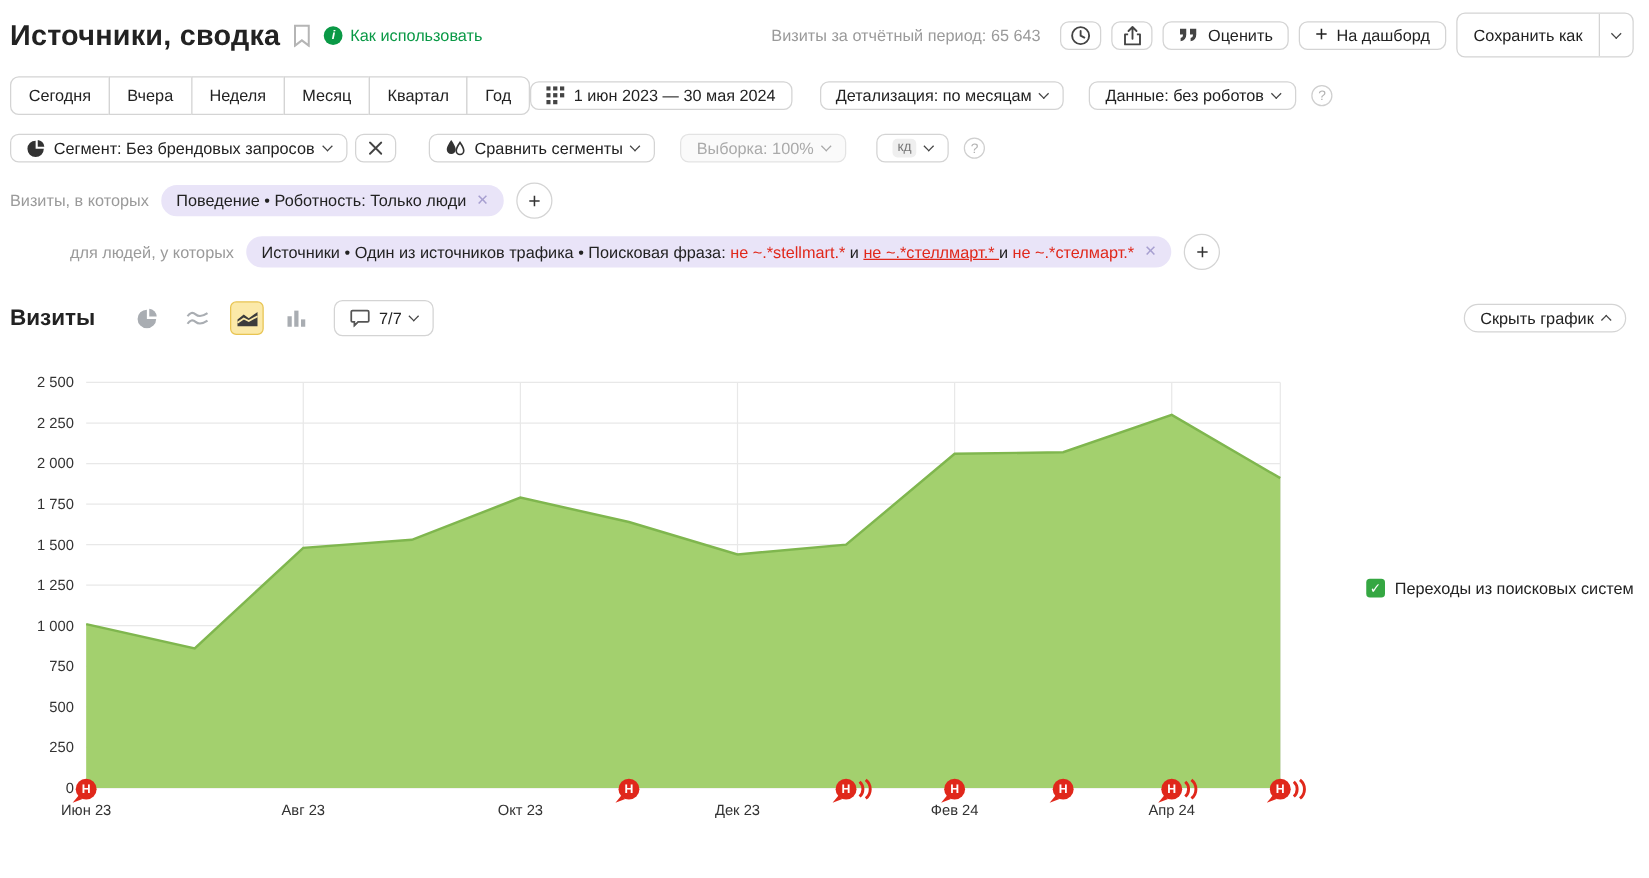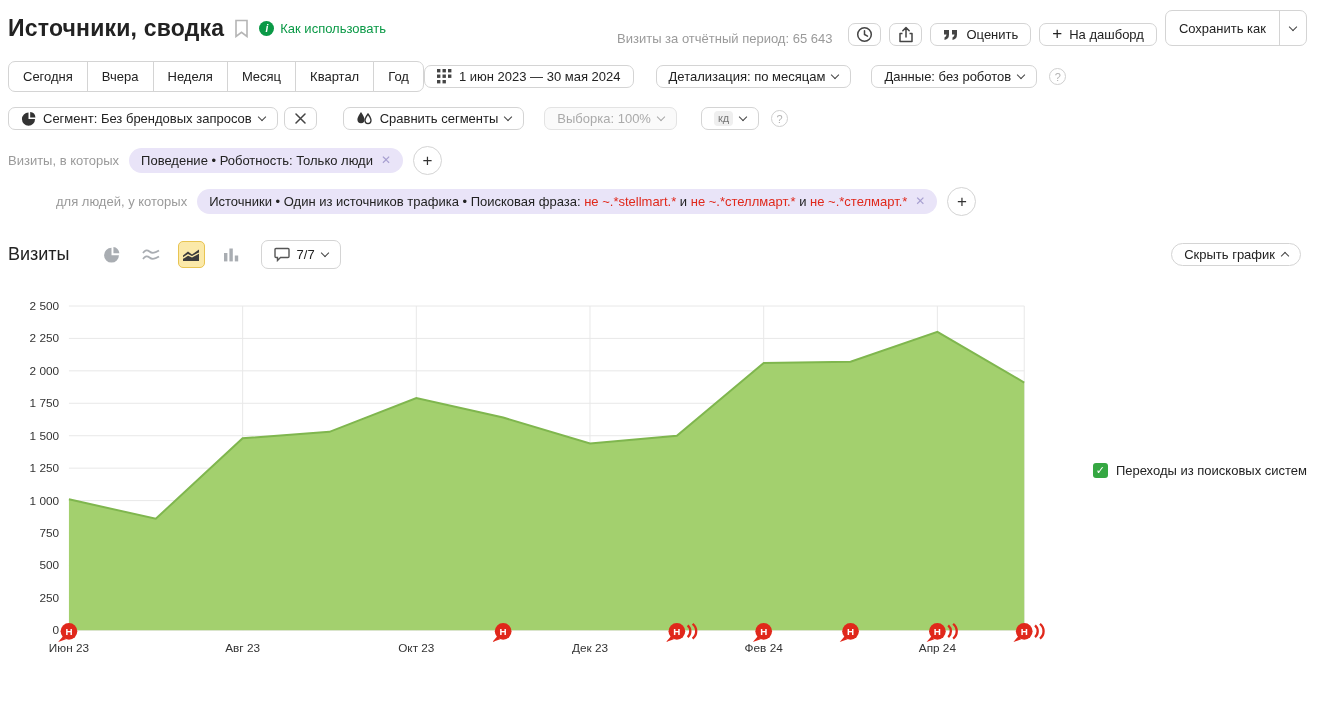--- a/index.html
+++ b/index.html
@@ -7,21 +7,21 @@
   body{font-family:"Liberation Sans",sans-serif;color:#222;font-size:13px}
   .page{padding:10px 12px 0 8px}
 
   
   .topbar{display:flex;align-items:center;justify-content:space-between}
   .topbar-left{display:flex;align-items:center;gap:10px}
   h1{font-size:23px;font-weight:700;letter-spacing:.2px}
   .bookmark-btn{background:none;border:none;cursor:pointer;display:flex;align-items:center;padding:0}
   .help-link{display:flex;align-items:center;gap:6px;color:#0a9946;font-size:13px;cursor:pointer;text-decoration:none}
   .info-badge{width:15px;height:15px;border-radius:50%;background:#0a9946;color:#fff;font-size:10px;font-weight:700;font-style:italic;display:flex;align-items:center;justify-content:center}
-  .topbar-right{display:flex;align-items:flex-end;gap:8px}
+  .topbar-right{display:flex;align-items:center;gap:8px}
   .visits-summary{color:#9a9a9a;font-size:13px;margin-right:8px;white-space:nowrap}
 
   .btn{display:inline-flex;align-items:center;gap:7px;height:23px;padding:0 12px;border:1px solid #d4d4d4;border-radius:7px;background:#fff;font-size:13px;font-family:inherit;cursor:pointer;white-space:nowrap;color:#222}
   .btn.disabled{color:#aaa;background:#fafafa;border-color:#e3e3e3;cursor:default}
   .iconbtn{width:33px;padding:0;justify-content:center}
   .split{display:inline-flex;height:36px;border:1px solid #d4d4d4;border-radius:7px;overflow:hidden;background:#fff}
   .split .main{display:flex;align-items:center;padding:0 13px;cursor:pointer}
   .split .arrow{display:flex;align-items:center;justify-content:center;width:27px;border-left:1px solid #d4d4d4;cursor:pointer}
 
   .chev{display:inline-block;width:6px;height:6px;border-right:1.5px solid #444;border-bottom:1.5px solid #444;transform:rotate(45deg);margin-top:-3px;flex:0 0 auto}
@@ -41,21 +41,21 @@
 
   
   .filter-row{display:flex;align-items:center;margin-top:16px}
   .filter-label{color:#9a9a9a;font-size:13px;margin-right:10px;white-space:nowrap}
   .pill{display:inline-flex;align-items:center;background:#e9e4f8;border-radius:16px;padding:4px 12px;font-size:13px;line-height:17px;color:#222}
   .pill .x{color:#a79fd0;font-size:12px;margin-left:8px;cursor:pointer}
   .plus-circle{width:29px;height:29px;border-radius:50%;border:1px solid #d4d4d4;background:#fff;font-size:17px;color:#333;display:flex;align-items:center;justify-content:center;cursor:pointer;margin-left:10px}
 
   
   .chart-header{display:flex;align-items:center;margin-top:24px}
-  .chart-title{font-size:18px;font-weight:400}
+  .chart-title{font-size:18px;font-weight:700}
   .ctype-group{display:flex;align-items:center;gap:13px;margin-left:28px}
   .ctype{width:27px;height:27px;display:flex;align-items:center;justify-content:center;cursor:pointer;border:1px solid transparent;border-radius:5px;background:none}
   .ctype.selected{background:#fbe9a9;border-color:#e8c452}
   .comments-btn{margin-left:16px;height:29px;border-radius:7px}
   .hide-btn{margin-left:auto;border-radius:16px;height:23px;margin-right:6px}
 
   
   .chart-wrap{display:flex;align-items:flex-start;margin-top:22px}
   .legend{margin-left:48px;margin-top:172px;display:flex;align-items:center;gap:8px;white-space:nowrap}
   .legend-check{width:15px;height:15px;border-radius:3px;display:flex;align-items:center;justify-content:center;color:#fff;font-size:11px;cursor:pointer}
@@ -189,21 +189,21 @@
     <span class="pill">
       <span><span>Поведение • Роботность: Только люди</span></span>
       <span class="x">✕</span>
     </span>
     <button class="plus-circle">+</button>
   </div>
 
   <div class="filter-row" style="margin-top:12px">
     <span class="filter-label" style="margin-left:48px">для людей, у которых</span>
     <span class="pill">
-      <span><span>Источники • Один из источников трафика • Поисковая фраза: </span><span style="color: rgb(224, 40, 27);">не ~.*stellmart.* </span><span>и </span><span style="color: rgb(224, 40, 27);">не ~.*стеллмарт.* </span><span>и </span><span style="color: rgb(224, 40, 27);">не ~.*стелмарт.*</span></span>
+      <span><span>Источники • Один из источников трафика • Поисковая фраза: </span><span style="color: rgb(224, 40, 27);">не ~.*stellmart.* </span><span>и </span><span style="color: rgb(224, 40, 27); text-decoration: underline;">не ~.*стеллмарт.* </span><span>и </span><span style="color: rgb(224, 40, 27);">не ~.*стелмарт.*</span></span>
       <span class="x">✕</span>
     </span>
     <button class="plus-circle">+</button>
   </div>
 
   <div class="chart-header">
     <span class="chart-title">Визиты</span>
     <div class="ctype-group">
       <button class="ctype">
         <svg width="17" height="17" viewBox="0 0 16 16">

